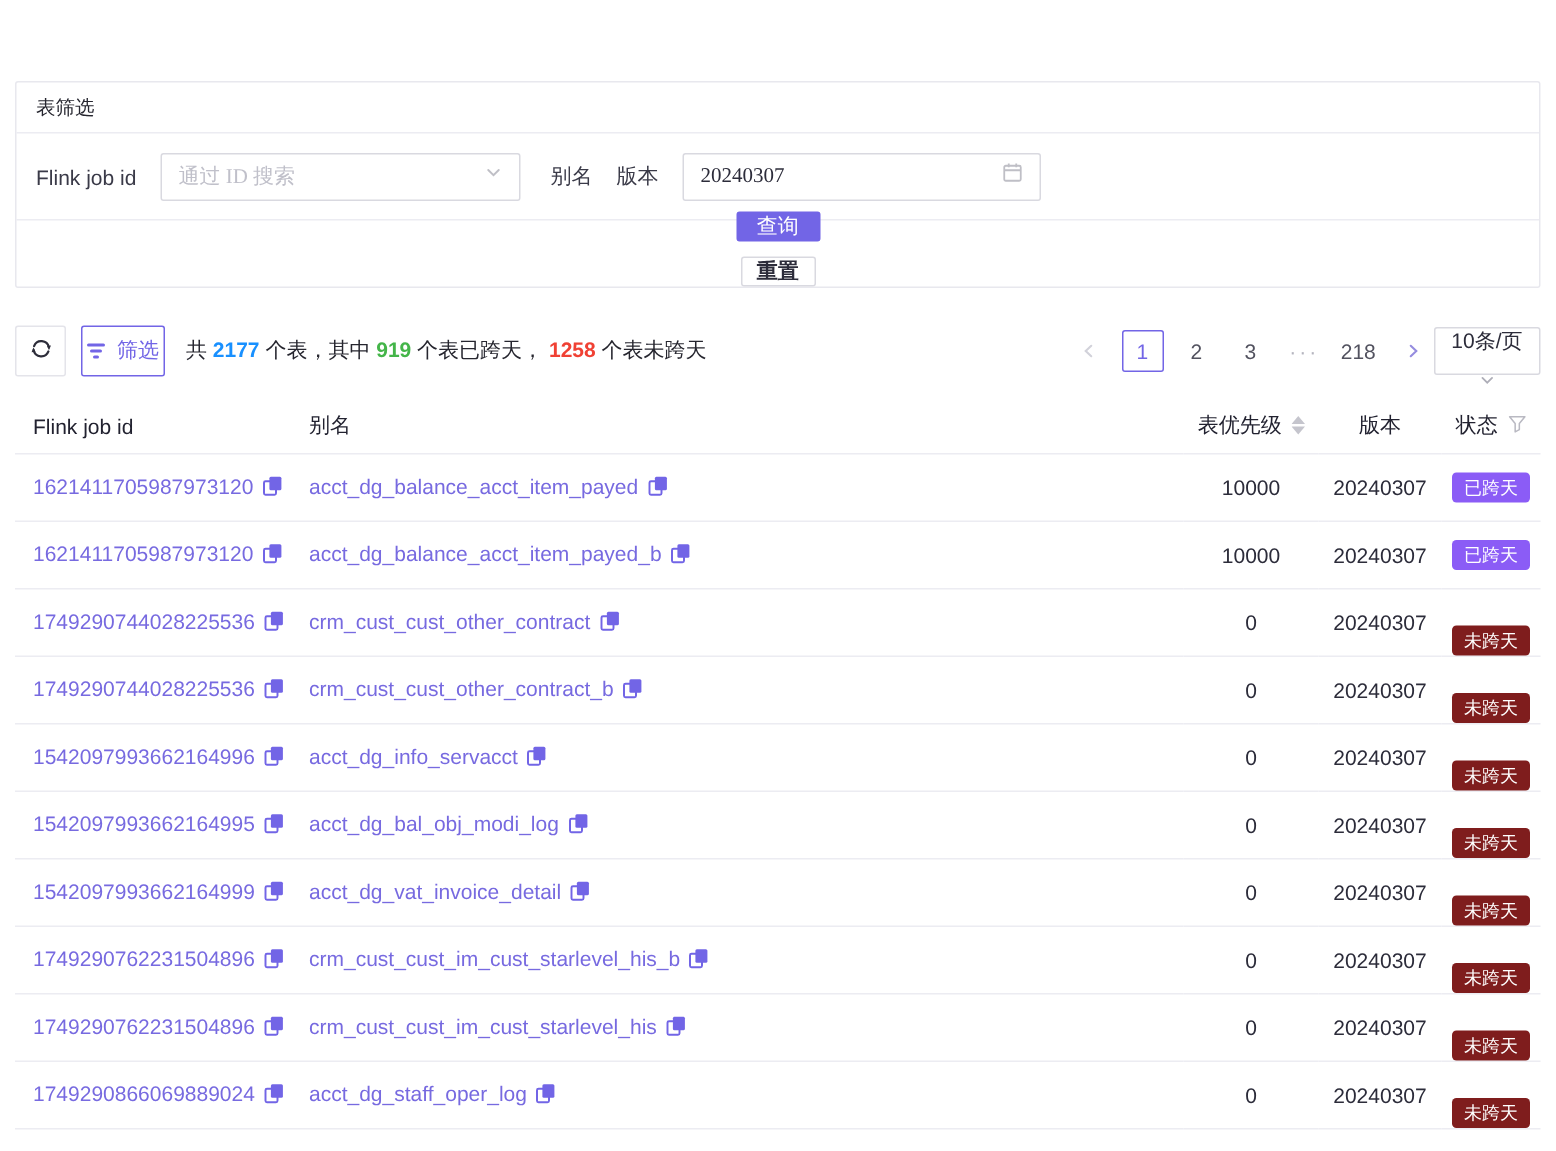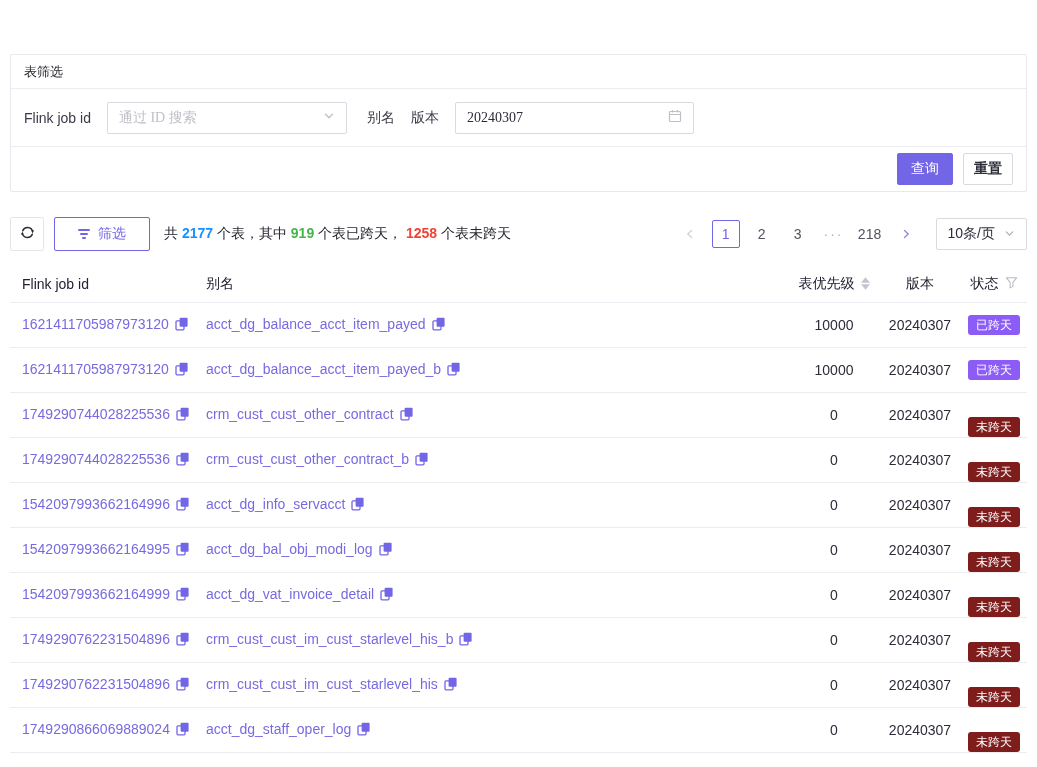--- a/index.html
+++ b/index.html
@@ -22,54 +22,54 @@
   .f-group { display:flex; align-items:center; margin-right:20px; }
   .ctrl {
     height:32px; border:1px solid #d9d9e0; border-radius:2px; background:#fff;
     display:flex; align-items:center; justify-content:space-between;
     padding:0 11px; cursor:pointer;font-family:Liberation Serif, serif;
   }
   .ctrl.select { width:240px; }
   .ctrl.date { width:239px; }
   .placeholder { color:#c0c0ca; font-size:14px; }
   .ctrl-value { color:#2c2c3a; font-size:14px; }
-  .card-footer { height:44px; display:flex; align-items:center; justify-content:flex-end; padding:0 13px; gap:10px; }
+  .card-footer { height:44px; display:flex; align-items:center; justify-content:flex-end; padding:0 13px; gap:10px;flex-direction:column; }
   .btn { height:32px; border-radius:2px; font-size:14px; display:inline-flex; align-items:center; justify-content:center; cursor:pointer; border:1px solid transparent; }
   .btn-primary { background:#7265e6; color:#fff; width:56px; border-color:#7265e6; }
   .btn-default { background:#fff; color:#2c2c3a; width:50px; border-color:#d9d9e0;font-weight:bold; }
 
   
   .toolbar { margin-top:25px; display:flex; align-items:center; }
   .icon-btn {
     width:34px; height:34px; border:1px solid #e4e4ea; border-radius:2px; background:#fff;
     display:flex; align-items:center; justify-content:center; cursor:pointer; margin-right:10px;
   }
   .filter-btn {
-    height:34px; padding:0 23px; border:1px solid #7265e6; border-radius:2px; background:#fff;
+    height:34px; padding:0 3px; border:1px solid #7265e6; border-radius:2px; background:#fff;
     color:#7265e6; display:flex; align-items:center; gap:8px; cursor:pointer; margin-right:14px;
   }
   .filter-bars { display:inline-flex; flex-direction:column; align-items:center; gap:2px; }
   .filter-bars i { display:block; height:2px; background:#7265e6; border-radius:1px; }
   .filter-bars i:nth-child(1){ width:12px; } .filter-bars i:nth-child(2){ width:8px; } .filter-bars i:nth-child(3){ width:4px; }
   .summary { color:#26262f; white-space:nowrap; }
   .num { font-weight:bold; }
   .num-total { color:#1890ff; } .num-crossed { color:#44b549; } .num-uncrossed { color:#f04134; }
 
   
   .pager { margin-left:auto; display:flex; align-items:center; }
   .pg-item {
     min-width:28px; height:28px; line-height:26px; text-align:center; margin-left:8px;
     color:#52525f; cursor:pointer; border:1px solid transparent; border-radius:2px; user-select:none;
   }
   .pg-arrow { display:flex; align-items:center; justify-content:center; }
   .pg-active { border-color:#7265e6; color:#7265e6; background:#fff; }
   .pg-ellipsis { color:#b4b4be; letter-spacing:2px; cursor:default; }
   .pg-size {
-    margin-left:16px; height:32px; border:1px solid #d9d9e0; border-radius:2px;
-    display:flex; align-items:center; gap:9px; padding:0 11px; cursor:pointer; color:#2c2c3a;
+    height:32px; border:1px solid #d9d9e0; border-radius:2px;
+    display:flex; align-items:center; gap:9px; padding:0 11px; cursor:pointer; color:#2c2c3a;flex-direction:column;
   }
 
   
   table { width:1017px; border-collapse:collapse; table-layout:fixed; margin-top:15px; }
   th { font-weight:500; color:#222230; text-align:left; height:36px; border-bottom:1px solid #ececf2; font-size:14px; }
   td { height:45px; border-bottom:1px solid #ececf2; font-size:14px; color:#2c2c3a; }
   th.c, td.c { text-align:center; }
   .pad-l { padding-left:12px; }
   .link { color:#776ae0; cursor:pointer; }
   .copy-btn { display:inline-block; vertical-align:-2px; margin-left:6px; cursor:pointer; }

